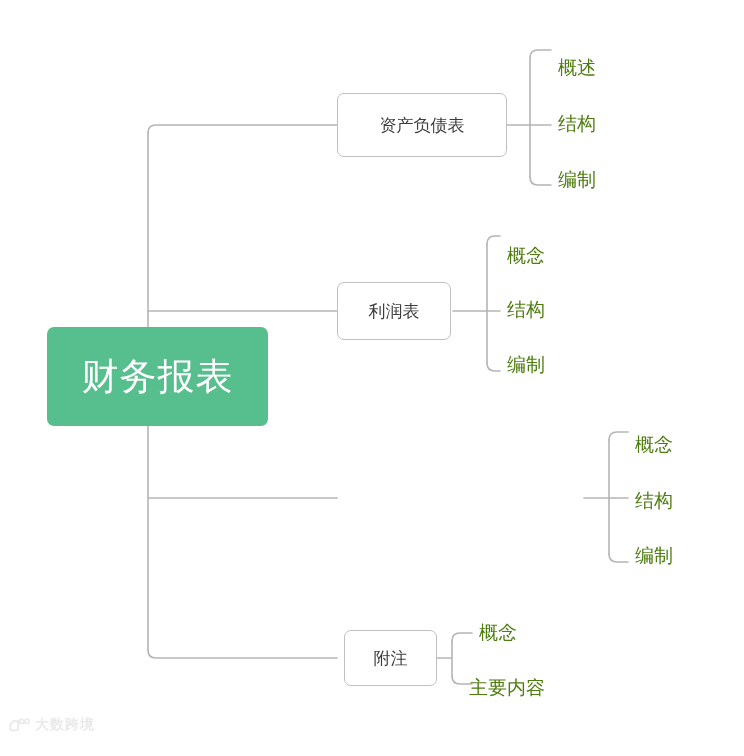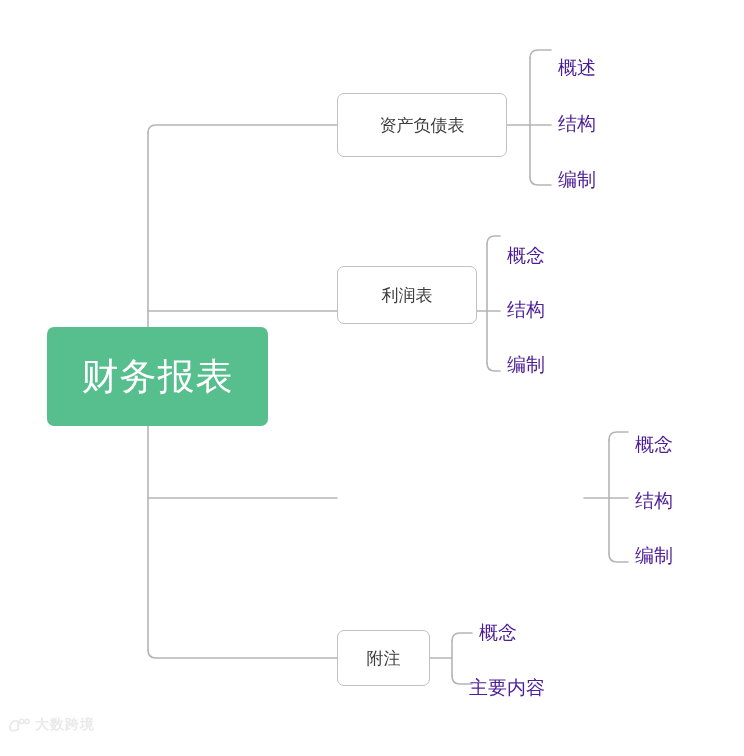--- a/index.html
+++ b/index.html
@@ -52,21 +52,21 @@
     background: #ffffff;
     border: 1px solid #c0c0c0;
     border-radius: 7px;
     color: #3c3c3c;
     font-size: 17px;
     box-sizing: border-box;
     white-space: nowrap;
   }
   .leaf-label {
     position: absolute;
-    color: #4c1d95;
+    color: #4d7c0f;
     font-size: 19px;
     white-space: nowrap;
     line-height: 1;
   }
   .watermark {
     position: absolute;
     left: 8px;
     top: 716px;
     display: flex;
     align-items: center;
@@ -130,24 +130,24 @@
       <path d="M 452 676 Q 452 684 460 684 L 472 684"></path>
     </g>
   </svg>
 
   <div class="layer-nodes">
 
     <div class="root-node" style="left:47px; top:327px; width:221px; height:99px;">财务报表</div>
 
     <div class="branch-node" style="left:337px; top:93px; width:170px; height:64px;">资产负债表</div>
 
-    <div class="branch-node" style="left:337px; top:266px; width:140px; height:58px;">利润表</div>
+    <div class="branch-node" style="left:337px; top:282px; width:114px; height:58px;">利润表</div>
 
 
-    <div class="branch-node" style="left:337px; top:630px; width:93px; height:56px;text-align:center;">附注</div>
+    <div class="branch-node" style="left:344px; top:630px; width:93px; height:56px;text-align:center;">附注</div>
 
     <div class="leaf-label" style="left:558px; top:58px;">概述</div>
     <div class="leaf-label" style="left:558px; top:114px;">结构</div>
     <div class="leaf-label" style="left:558px; top:170px;">编制</div>
 
     <div class="leaf-label" style="left:507px; top:246px;">概念</div>
     <div class="leaf-label" style="left:507px; top:300px;">结构</div>
     <div class="leaf-label" style="left:507px; top:355px;">编制</div>
 
     <div class="leaf-label" style="left:635px; top:435px;">概念</div>

